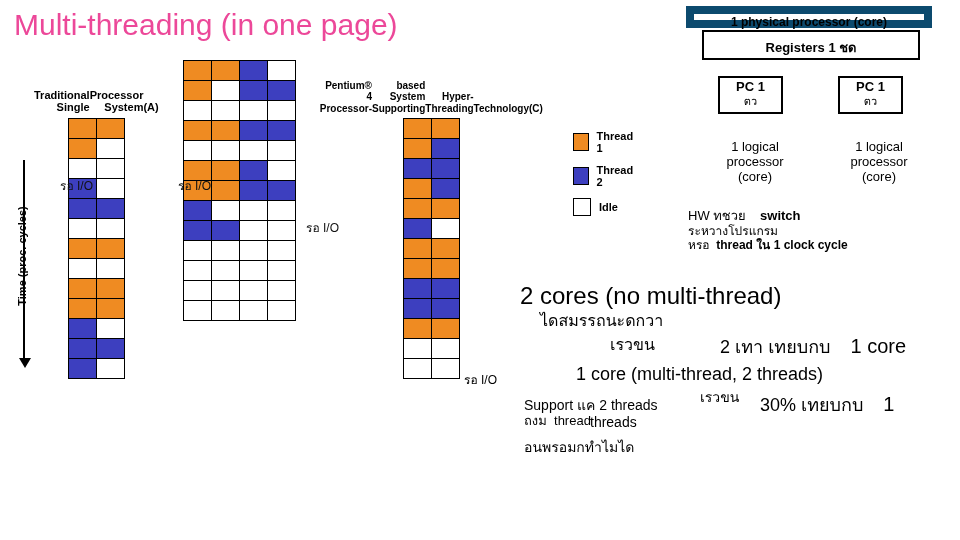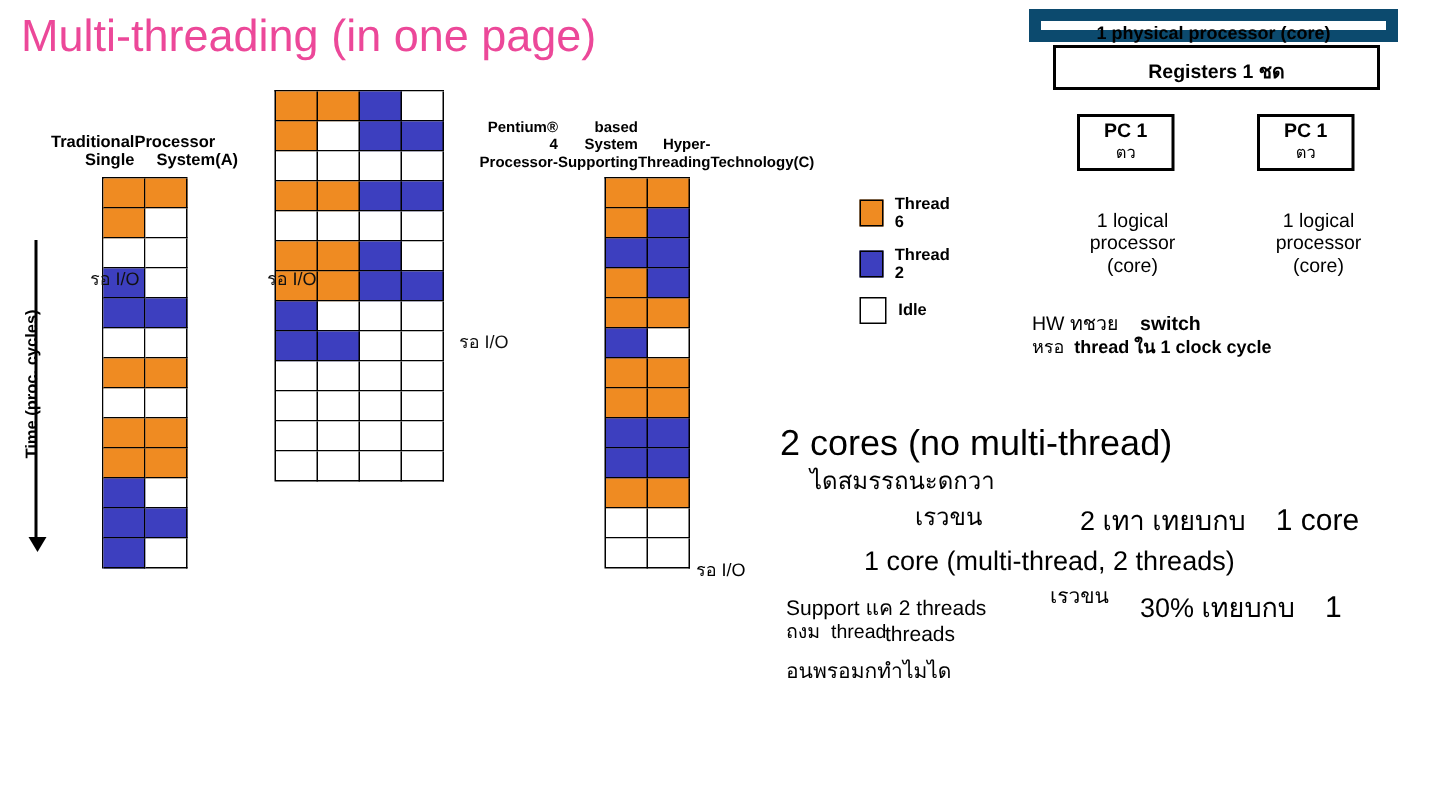--- a/index.html
+++ b/index.html
@@ -300,21 +300,21 @@
           <div class="o"></div>
           <div class="w"></div>
           <div class="w"></div>
           <div class="w"></div>
           <div class="w"></div>
         </div>
     </div>
     <div class="legend">
       <div class="legend-row">
         <div class="swatch o"></div>
-        <span class="legend-text">Thread 6</span>
+        <span class="legend-text">Thread 1</span>
       </div>
       <div class="legend-row">
         <div class="swatch b"></div>
         <span class="legend-text">Thread 2</span>
       </div>
       <div class="legend-row">
         <div class="swatch w"></div>
         <span class="legend-text">Idle</span>
       </div>
     </div>
@@ -343,20 +343,21 @@
   <span>(core)</span>
 </div>
 <div class="logical" style="left:828px; top:140px;">
   <span>1 logical</span><br>
   <span>processor</span><br>
   <span>(core)</span>
 </div>
 
 <div class="hwswitch">
   <div class="row1"><span>HW ทชวย</span>&nbsp;&nbsp;&nbsp;&nbsp;<b>switch</b></div>
+  <div>ระหวางโปรแกรม</div>
   <div><span>หรอ</span>&nbsp;&nbsp;<b>thread ใน 1 clock cycle</b></div>
 </div>
 
 <div class="cores-line">2 cores (no multi-thread)</div>
 <div class="perf-line">ไดสมรรถนะดกวา</div>
 <div class="fast1">เรวขน</div>
 <div class="cmp1">
   <span>2 เทา  เทยบกบ</span>&nbsp;&nbsp;&nbsp;&nbsp;<span style="font-size:20px;">1 core</span>
 </div>
 

